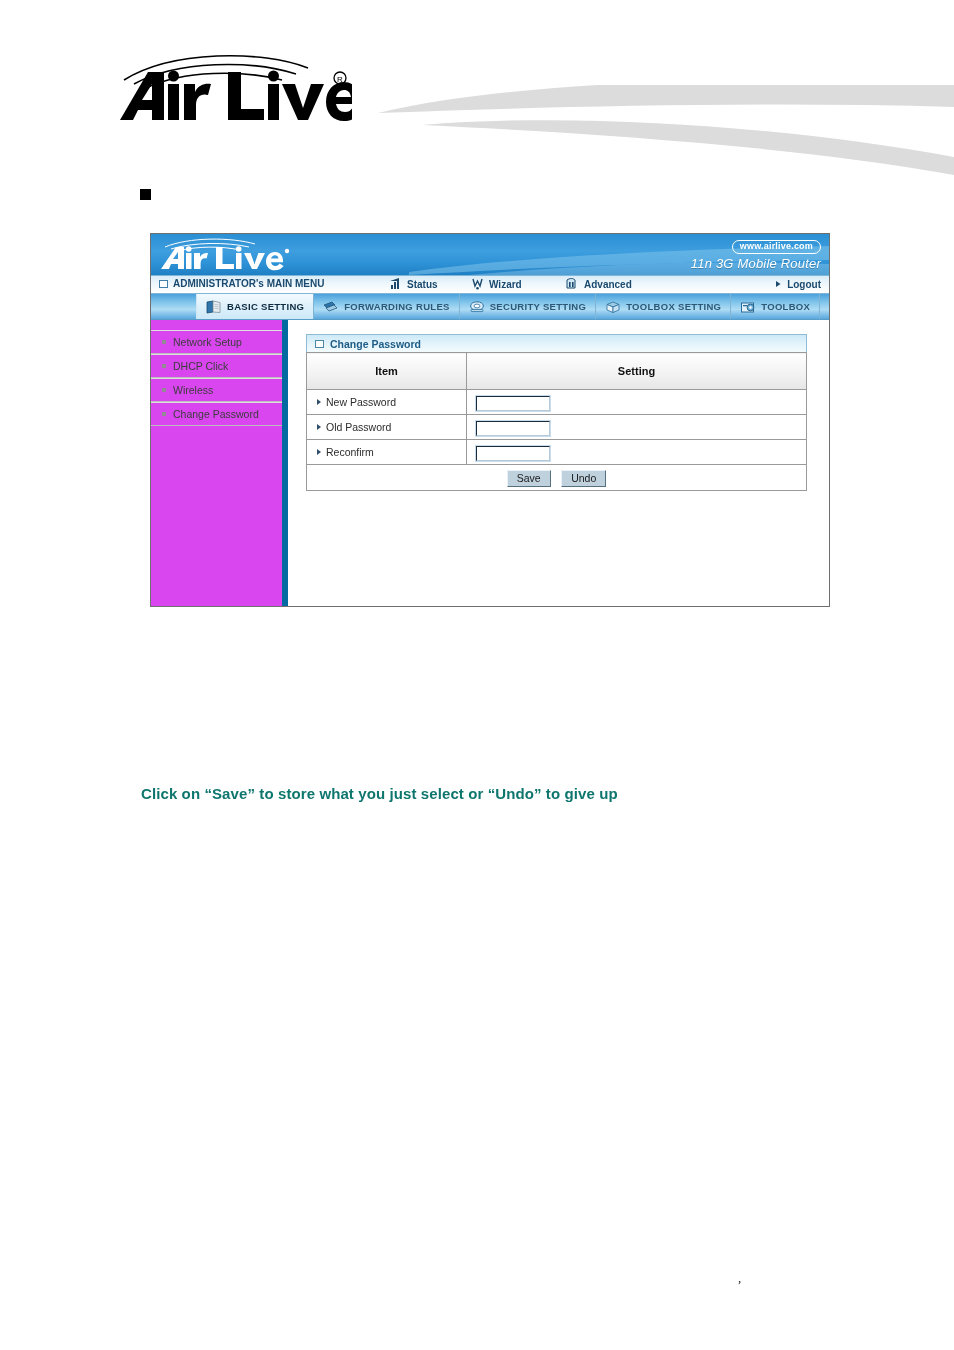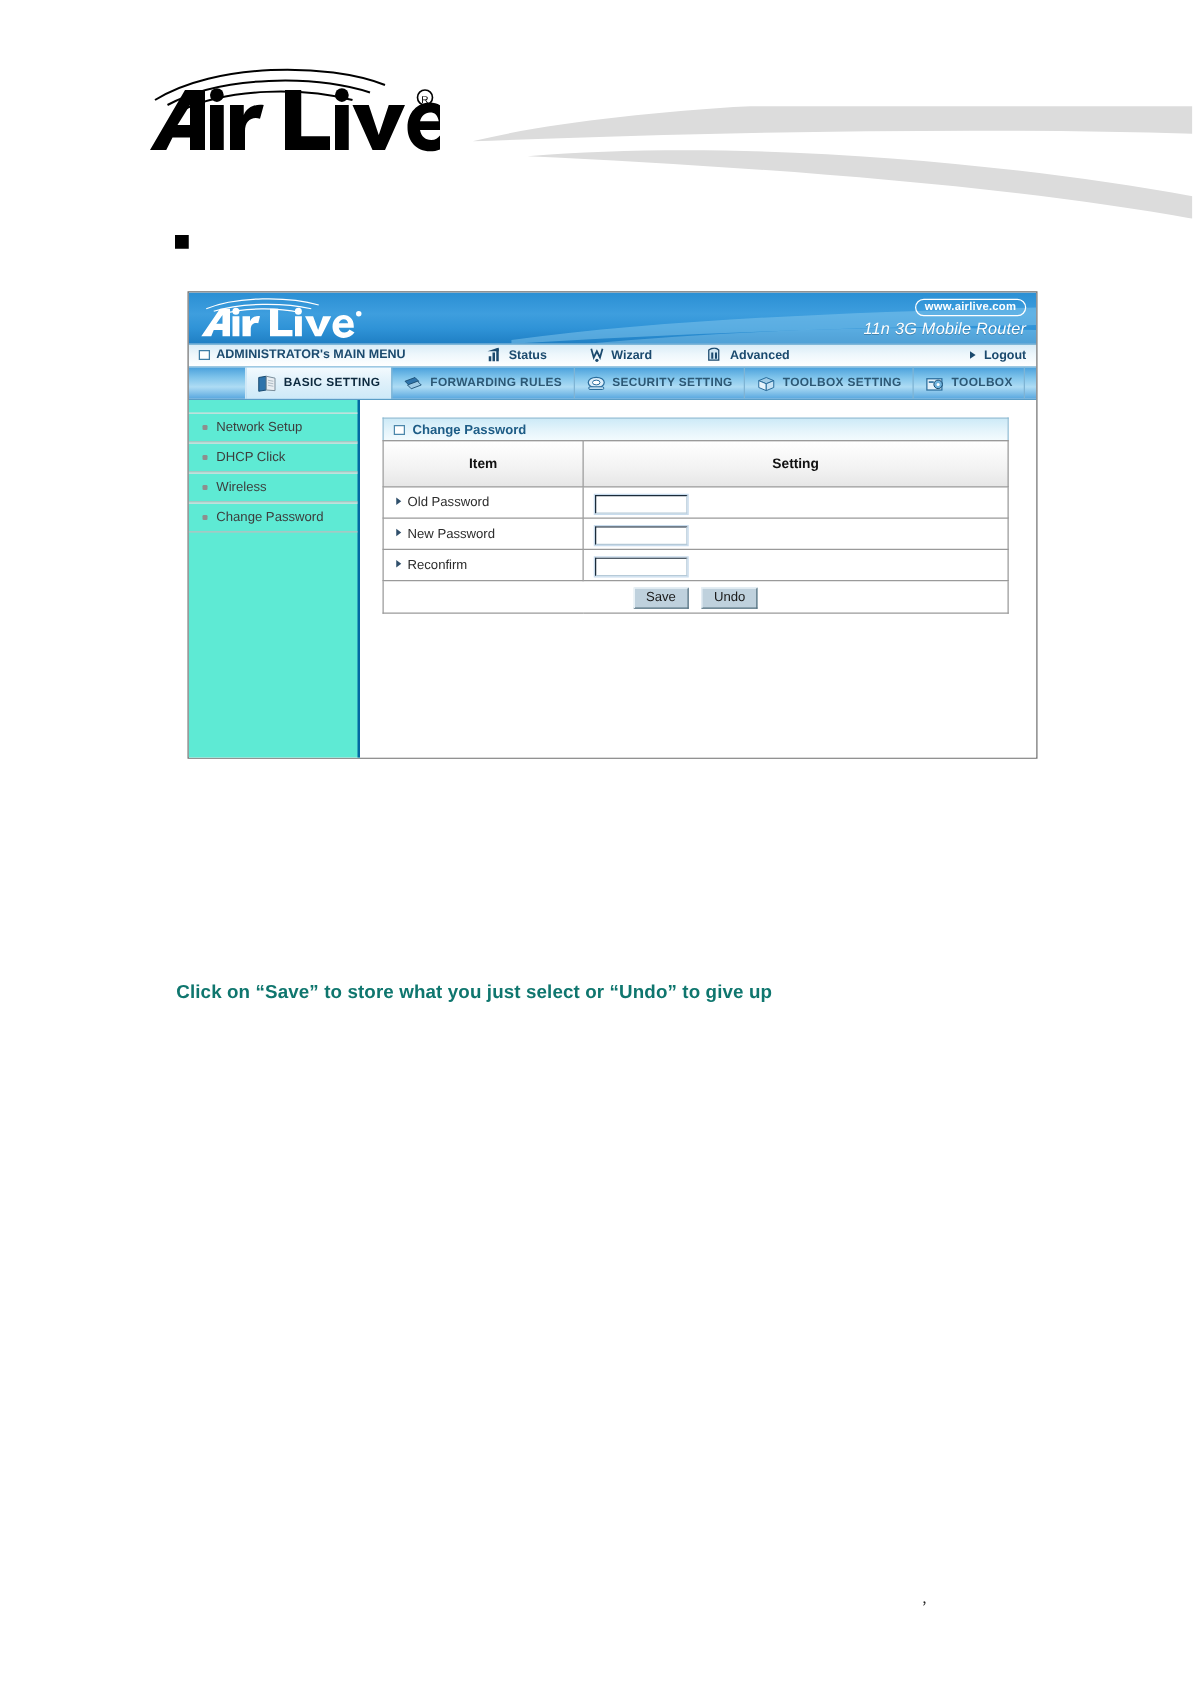--- a/index.html
+++ b/index.html
@@ -192,22 +192,22 @@
   .tab-ico { width: 16px; height: 14px; display: inline-block; }
 
   
   .ui-body {
     display: flex;
     height: 288px;
     background: #ffffff;
   }
   .sidebar {
     width: 137px;
-    background: #5eead4;
-    border-right: 2px solid #0369a1;
+    background: #d946ef;
+    border-right: 6px solid #0369a1;
     box-sizing: border-box;
     padding-top: 10px;
   }
   .side-item {
     height: 24px;
     display: flex;
     align-items: center;
     gap: 7px;
     padding-left: 11px;
     font-size: 10.5px;
@@ -569,29 +569,29 @@
             </colgroup>
           <thead>
             <tr>
               <th>Item</th>
               <th>Setting</th>
             </tr>
           </thead>
           <tbody>
             <tr>
               <td class="item-cell">
-                <span class="arrow-ico"></span><span>Old Password</span>
+                <span class="arrow-ico"></span><span>New Password</span>
               </td>
               <td class="setting-cell">
                 <input class="txt" type="password" value="" style="">
               </td>
             </tr>
             <tr>
               <td class="item-cell">
-                <span class="arrow-ico"></span><span>New Password</span>
+                <span class="arrow-ico"></span><span>Old Password</span>
               </td>
               <td class="setting-cell">
                 <input class="txt" type="password" value="" style="">
               </td>
             </tr>
             <tr>
               <td class="item-cell">
                 <span class="arrow-ico"></span><span>Reconfirm</span>
               </td>
               <td class="setting-cell">

